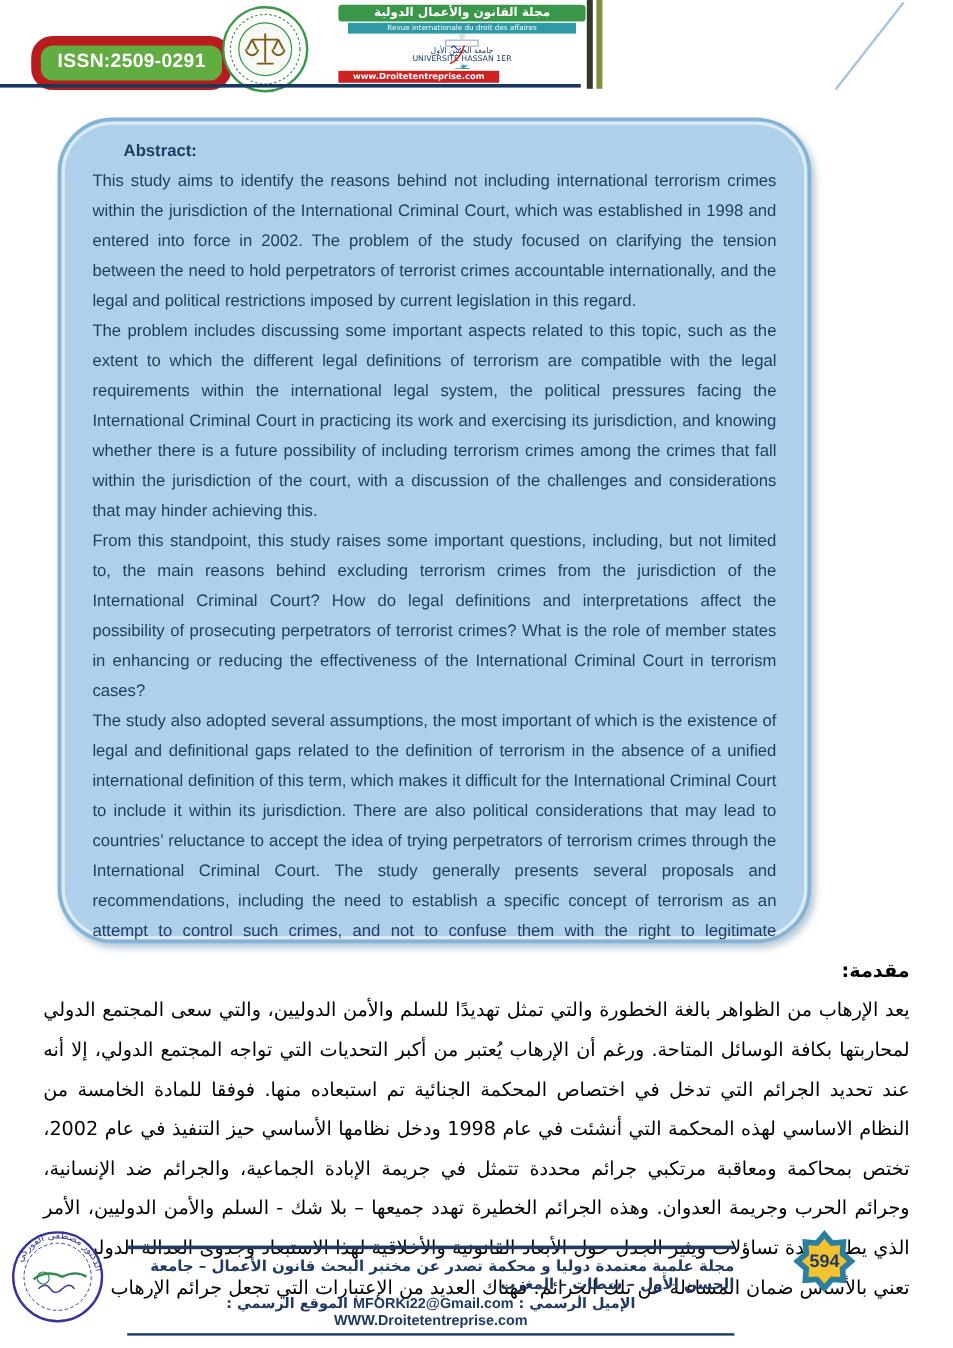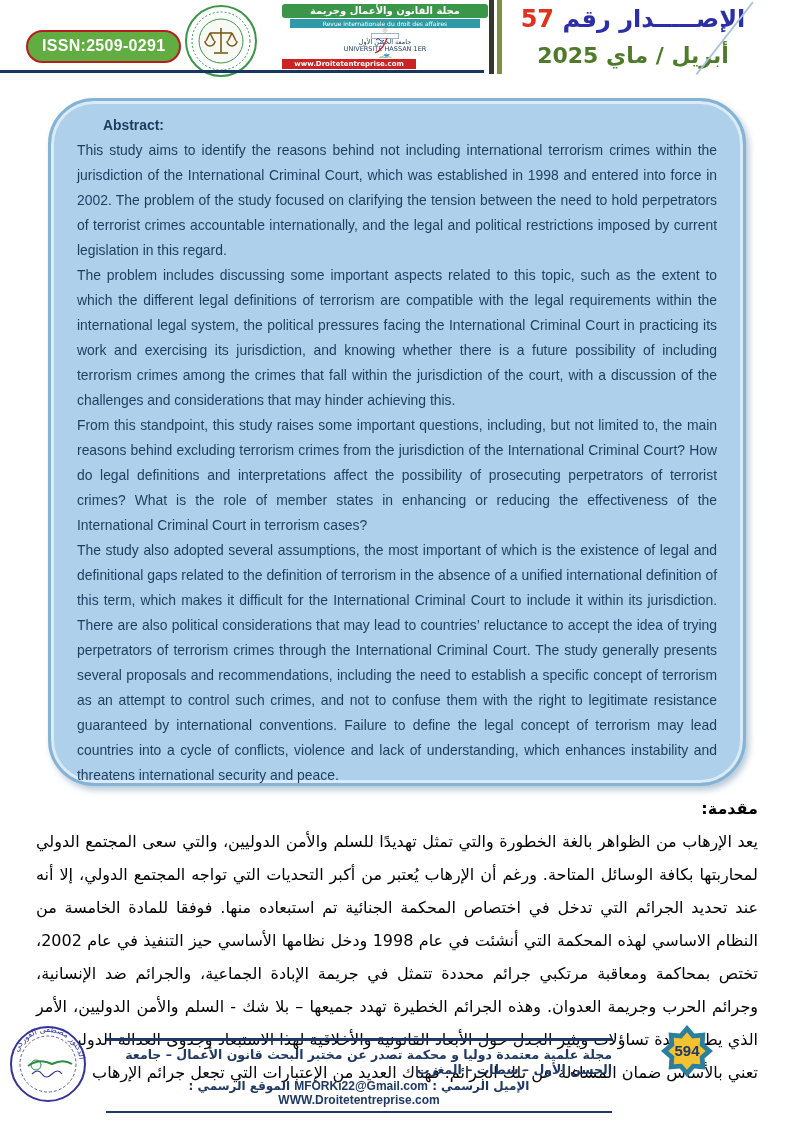--- a/index.html
+++ b/index.html
@@ -2,21 +2,21 @@
 <html lang="en"><head>
 <meta charset="utf-8">
 <style>
   html,body{margin:0;padding:0;background:#ffffff;}
   .page{position:relative;width:794px;height:1123px;background:#fff;overflow:hidden;
         font-family:"Liberation Sans",sans-serif;}
 
   
   .issn-pill{position:absolute;left:26px;top:30px;background:#61ad41;color:#fff;
       font-weight:bold;font-size:16px;padding:5px 14px 6px;border-radius:18px;
-      border:2px solid #b91c1c;letter-spacing:.3px;}
+      border:8px solid #b91c1c;letter-spacing:.3px;}
   .header-rule{position:absolute;left:0;top:70px;width:484px;height:3px;background:#17375e;}
   .logo-circle{position:absolute;left:184px;top:4px;width:74px;height:74px;}
   .logo-block{position:absolute;left:282px;top:4px;width:206px;height:64px;font-family:"DejaVu Sans",sans-serif;}
   .lb-green{background:#3a9648;color:#fff;font-size:10px;font-weight:bold;text-align:center;
       border-radius:3px;padding:1px 2px 2px;direction:rtl;}
   .lb-teal{background:#2e9aa6;color:#fff;font-size:6px;text-align:center;padding:1px 0;margin:1px 8px 0;}
   .lb-row{display:flex;align-items:center;height:30px;flex-direction:column;}
   .lb-univ{color:#17375e;font-size:6.5px;line-height:7px;text-align:center;direction:rtl;}
   .lb-red{background:#cc2222;color:#fff;font-size:7px;font-weight:bold;text-align:center;
       width:130px;padding:1px 2px;margin-top:1px;}
@@ -27,21 +27,21 @@
   .v-bars .b2{width:5px;height:74px;background:#7e9141;}
   .issue-block{position:absolute;left:500px;top:4px;width:266px;text-align:center;direction:rtl;
       font-family:"DejaVu Sans",sans-serif;}
   .issue-line1{color:#2d2fa8;font-weight:bold;font-size:24px;line-height:30px;}
   .issue-line1 .num{color:#e0301e;}
   .issue-line2{color:#4e7b2a;font-weight:bold;font-size:22px;line-height:28px;margin-top:8px;}
   .diag-line{position:absolute;left:752px;top:2px;width:2px;height:92px;background:#a9c4dc;
       transform:rotate(38deg);transform-origin:top center;}
 
   
-  .abstract-box{position:absolute;left:48px;top:98px;width:698px;height:688px;box-sizing:border-box;
+  .abstract-box{position:absolute;left:48px;top:98px;width:628px;height:688px;box-sizing:border-box;
       background:#aed0ea;border:3px solid #85b3d6;border-radius:46px;
       box-shadow:3px 4px 6px rgba(110,145,175,.5), inset 0 0 0 3px rgba(255,255,255,.55);
       padding:12px 26px 8px;overflow:hidden;}
   .abstract-box p{margin:0;color:#1e3c5f;font-size:13.9px;line-height:25px;text-align:justify;}
   .ab-head{font-weight:bold;text-indent:26px;}
 
   
   .intro{position:absolute;left:0;top:792px;width:794px;box-sizing:border-box;padding:0 36px;
       direction:rtl;font-family:"DejaVu Sans",sans-serif;color:#000;}
   .intro-head{font-weight:bold;font-size:15.5px;margin:0 0 8px;}
@@ -79,21 +79,21 @@
         <path d="M21,37 A5,5 0 0 0 31,37"></path>
         <line x1="48" y1="29" x2="44" y2="37"></line>
           <line x1="48" y1="29" x2="52" y2="37"></line>
         <path d="M43,37 A5,5 0 0 0 53,37"></path>
         <line x1="30" y1="49" x2="44" y2="49"></line>
       </g>
     </svg>
   </div>
 
   <div class="logo-block">
-    <div class="lb-green">مجلة القانون والأعمال وجريمة</div>
+    <div class="lb-green">مجلة القانون والأعمال الدولية</div>
     <div class="lb-teal">Revue internationale du droit des affaires</div>
     <div class="lb-row">
       <svg width="26" height="26" viewBox="0 0 26 26">
         <circle cx="13" cy="13" r="12" fill="#fff" stroke="#3a9648" stroke-width="1.5"></circle>
         <g stroke="#7a5c16" stroke-width="1" fill="none">
           <line x1="13" y1="6" x2="13" y2="19"></line>
             <line x1="8" y1="9" x2="18" y2="9"></line>
           <path d="M6,12 A2.5,2.5 0 0 0 11,12"></path>
             <path d="M15,12 A2.5,2.5 0 0 0 20,12"></path>
           <line x1="10" y1="20" x2="16" y2="20"></line>
@@ -118,27 +118,20 @@
     </div>
     <div class="lb-red">www.Droitetentreprise.com</div>
   </div>
 
   <div class="header-rule"></div>
   <div class="v-bars">
       <div class="b1"></div>
       <div class="b2"></div>
     </div>
 
-  <div class="issue-block">
-    <div class="issue-line1">
-      <span>الإصـــــدار رقم</span>
-      <span class="num">57</span>
-    </div>
-    <div class="issue-line2">أبريل / ماي 2025</div>
-  </div>
   <div class="diag-line"></div>
 
   <div class="abstract-box">
     <p class="ab-head">Abstract:</p>
     <p>This study aims to identify the reasons behind not including international terrorism crimes within the jurisdiction of the International Criminal Court, which was established in 1998 and entered into force in 2002. The problem of the study focused on clarifying the tension between the need to hold perpetrators of terrorist crimes accountable internationally, and the legal and political restrictions imposed by current legislation in this regard.</p>
     <p>The problem includes discussing some important aspects related to this topic, such as the extent to which the different legal definitions of terrorism are compatible with the legal requirements within the international legal system, the political pressures facing the International Criminal Court in practicing its work and exercising its jurisdiction, and knowing whether there is a future possibility of including terrorism crimes among the crimes that fall within the jurisdiction of the court, with a discussion of the challenges and considerations that may hinder achieving this.</p>
     <p>From this standpoint, this study raises some important questions, including, but not limited to, the main reasons behind excluding terrorism crimes from the jurisdiction of the International Criminal Court? How do legal definitions and interpretations affect the possibility of prosecuting perpetrators of terrorist crimes? What is the role of member states in enhancing or reducing the effectiveness of the International Criminal Court in terrorism cases?</p>
     <p>The study also adopted several assumptions, the most important of which is the existence of legal and definitional gaps related to the definition of terrorism in the absence of a unified international definition of this term, which makes it difficult for the International Criminal Court to include it within its jurisdiction. There are also political considerations that may lead to countries’ reluctance to accept the idea of trying perpetrators of terrorism crimes through the International Criminal Court. The study generally presents several proposals and recommendations, including the need to establish a specific concept of terrorism as an attempt to control such crimes, and not to confuse them with the right to legitimate resistance guaranteed by international conventions. Failure to define the legal concept of terrorism may lead countries into a cycle of conflicts, violence and lack of understanding, which enhances instability and threatens international security and peace.</p>
 
   </div>

